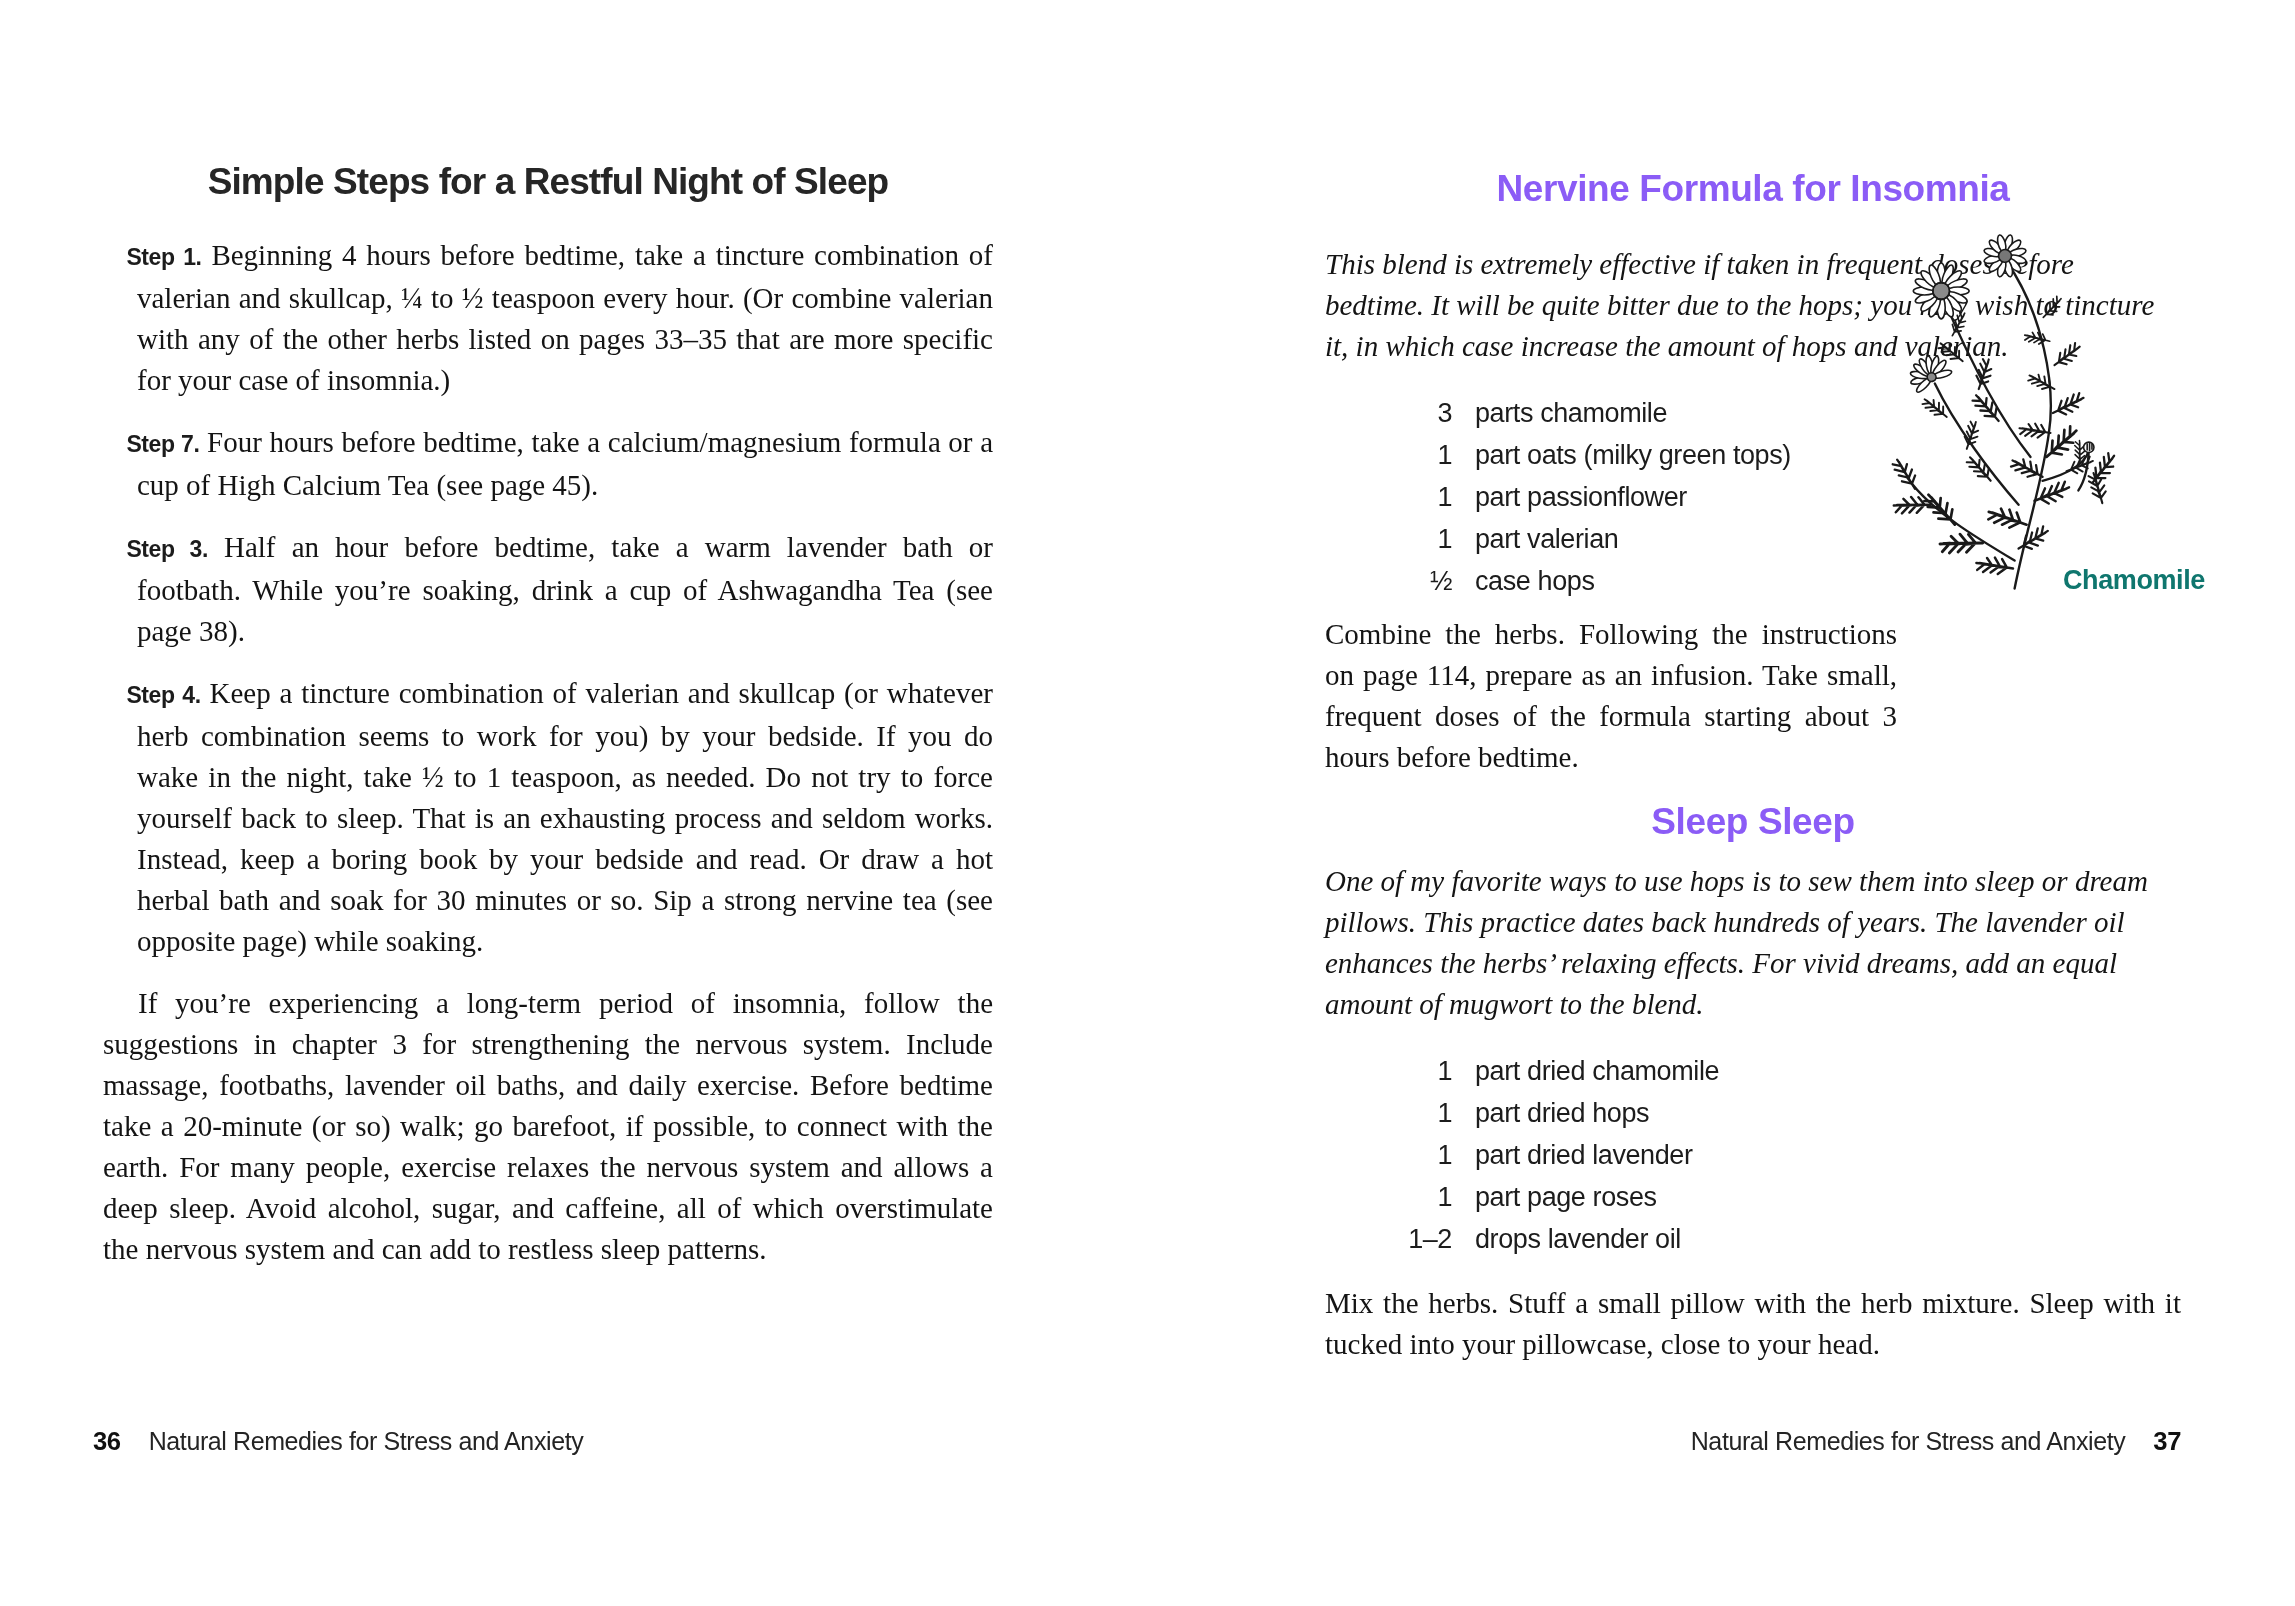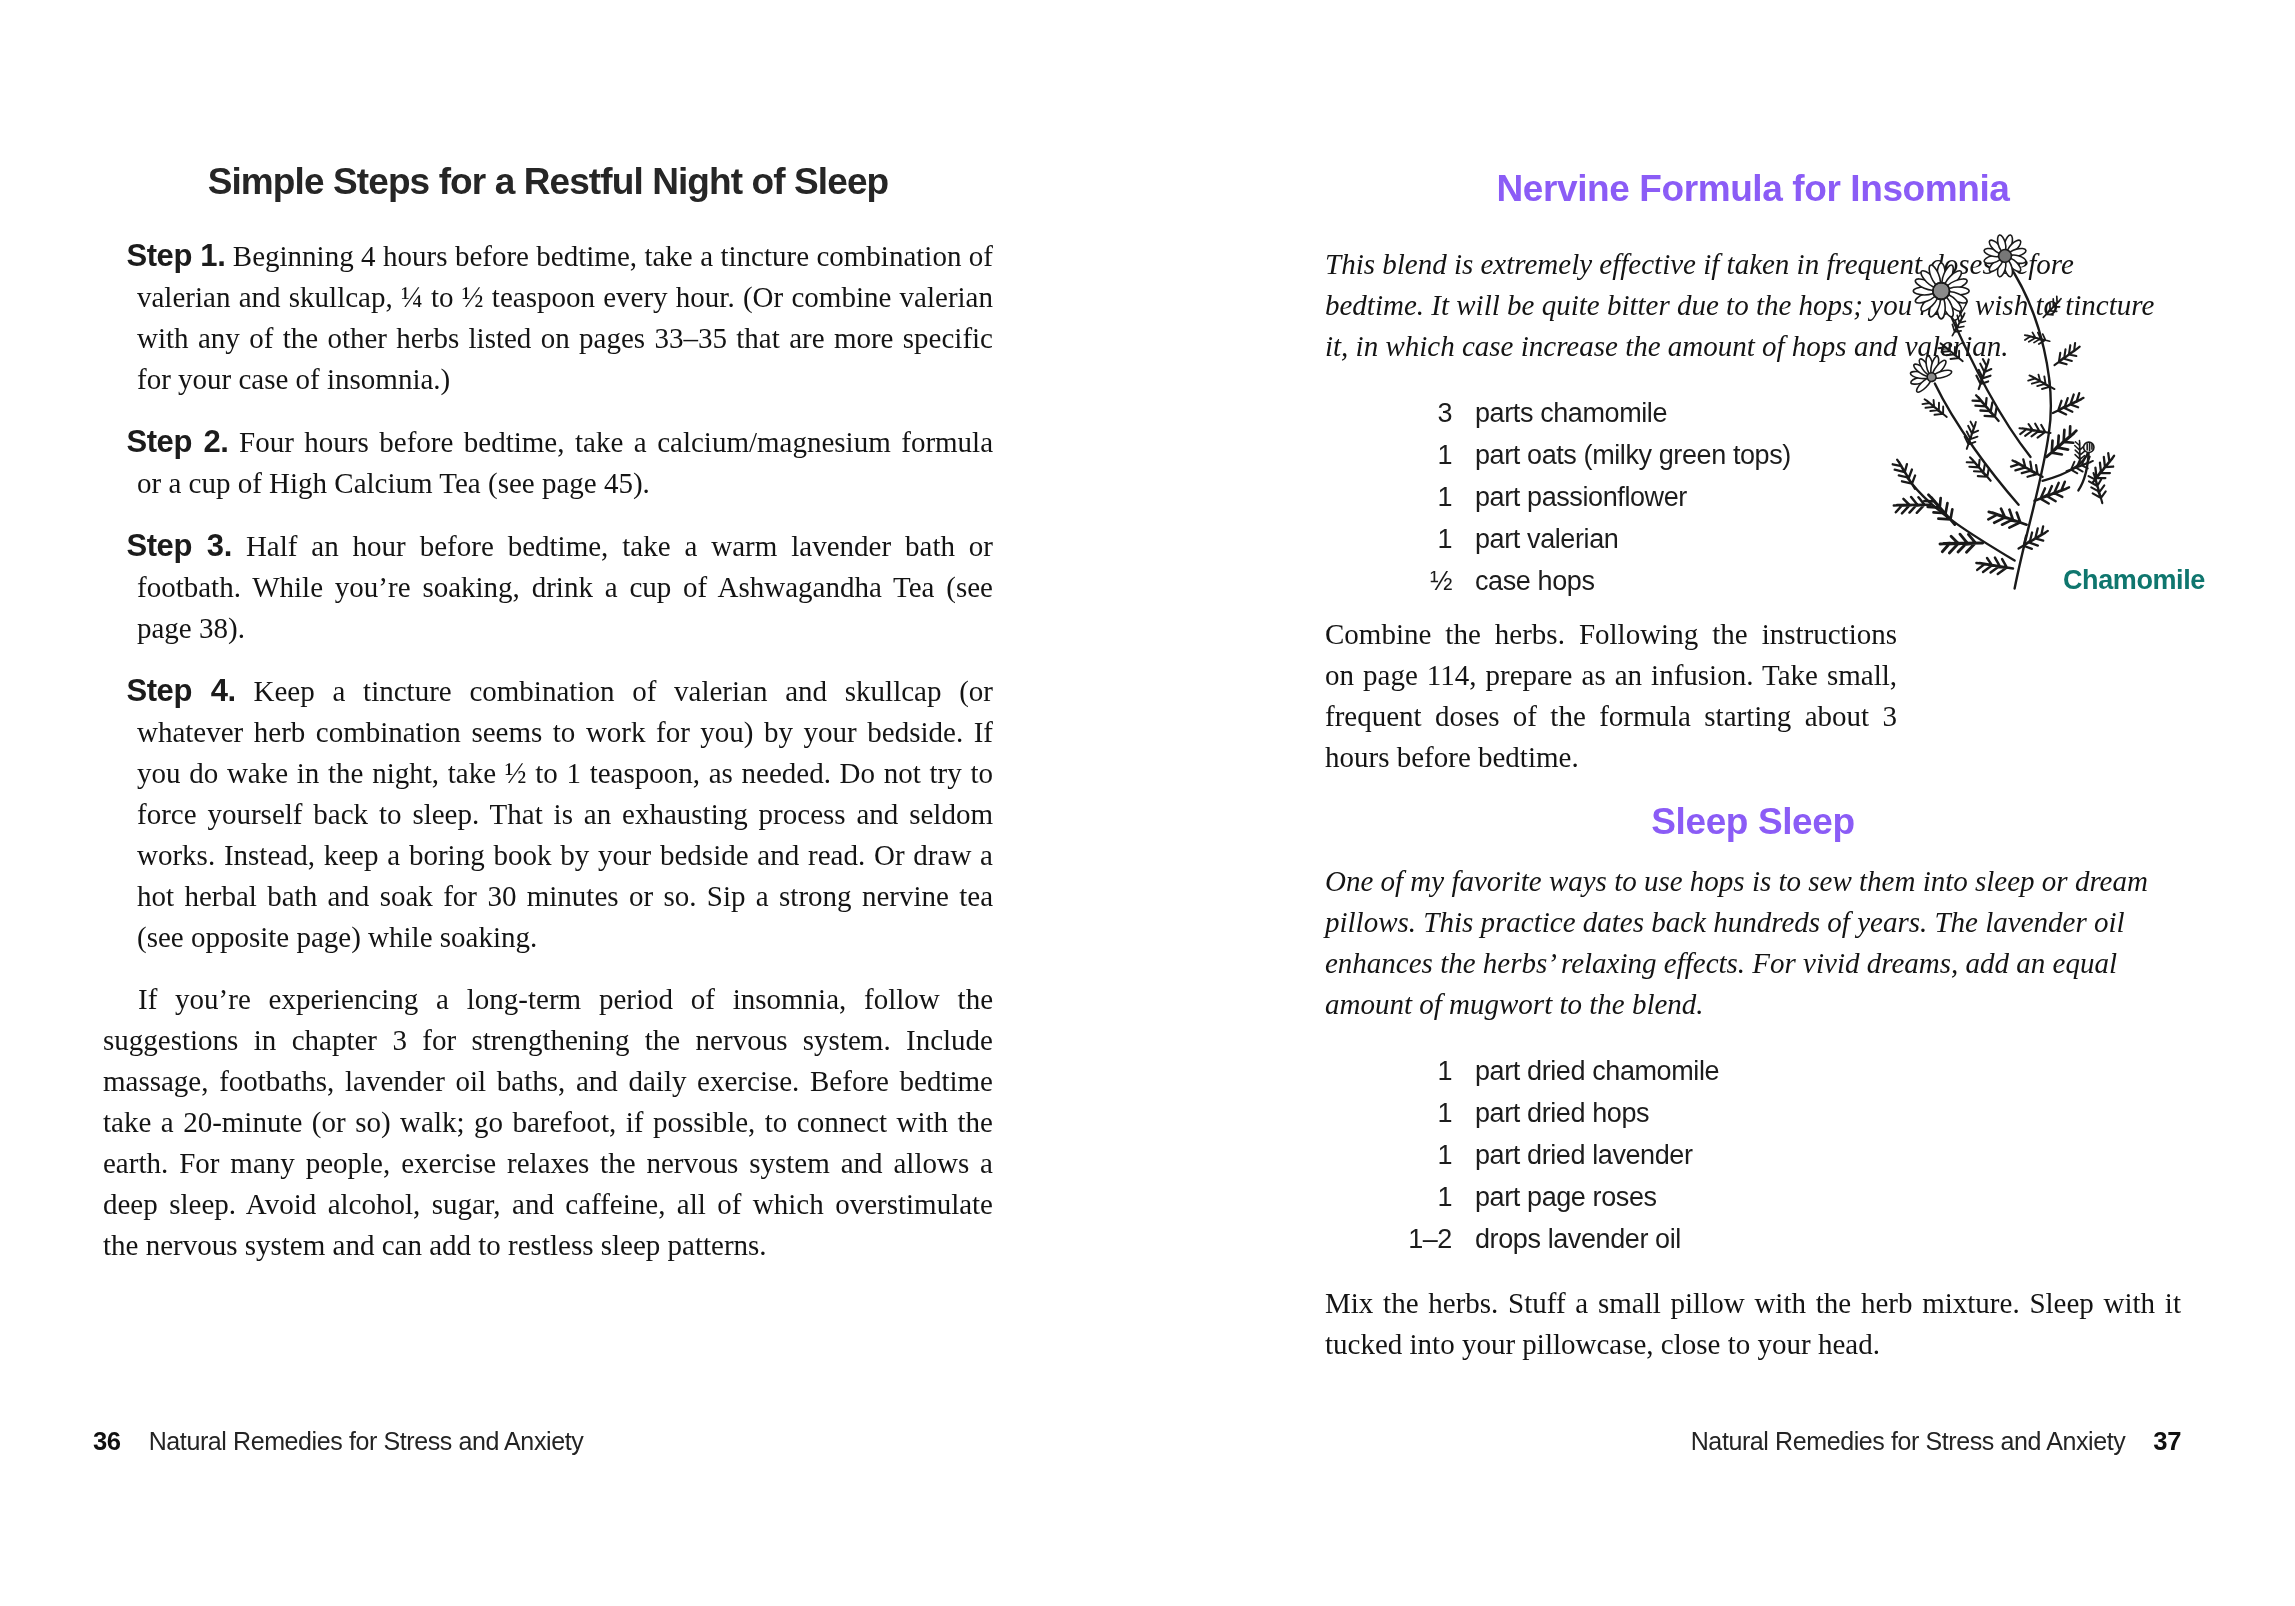--- a/index.html
+++ b/index.html
@@ -16,21 +16,21 @@
     font-family:"Liberation Sans", sans-serif; font-weight:700;
     font-size:37px; letter-spacing:-0.9px; text-align:center;
     margin-bottom:32px; color:#262626;
   }
   .step {
     font-size:29px; line-height:41px; text-align:justify;
     padding-left:34px; text-indent:-10.6px; margin-bottom:21px;
   }
   .step-label {
     font-family:"Liberation Sans", sans-serif; font-weight:700;
-    font-size:31px; letter-spacing:-0.4px; color:#1c1c1c;
+    font-size:23px; letter-spacing:-0.4px; color:#1c1c1c;
   }
   .closing {
     font-size:29px; line-height:41px; text-align:justify;
     text-indent:35px; margin-top:3.5px;
   }
 
   
   .rp-content { position:absolute; left:177px; top:168px; width:856px; }
   .recipe-title {
     font-family:"Liberation Sans", sans-serif; font-weight:700;
@@ -82,21 +82,21 @@
 
   <div class="page" id="left-page">
     <div class="lp-content">
       <h1 class="lp-title">Simple Steps for a Restful Night of Sleep</h1>
 
       <p class="step">
         <span class="step-label">Step 1.</span>
         <span>Beginning 4 hours before bedtime, take a tincture combination of valerian and skullcap, ¼ to ½ teaspoon every hour. (Or combine valerian with any of the other herbs listed on pages 33–35 that are more specific for your case of insomnia.)</span>
       </p>
       <p class="step">
-        <span class="step-label">Step 2.</span>
+        <span class="step-label">Step 7.</span>
         <span>Four hours before bedtime, take a calcium/magnesium formula or a cup of High Calcium Tea (see page 45).</span>
       </p>
       <p class="step">
         <span class="step-label">Step 3.</span>
         <span>Half an hour before bedtime, take a warm lavender bath or footbath. While you’re soaking, drink a cup of Ashwagandha Tea (see page 38).</span>
       </p>
       <p class="step">
         <span class="step-label">Step 4.</span>
         <span>Keep a tincture combination of valerian and skullcap (or whatever herb combination seems to work for you) by your bedside. If you do wake in the night, take ½ to 1 teaspoon, as needed. Do not try to force yourself back to sleep. That is an exhausting process and seldom works. Instead, keep a boring book by your bedside and read. Or draw a hot herbal bath and soak for 30 minutes or so. Sip a strong nervine tea (see opposite page) while soaking.</span>
       </p>

